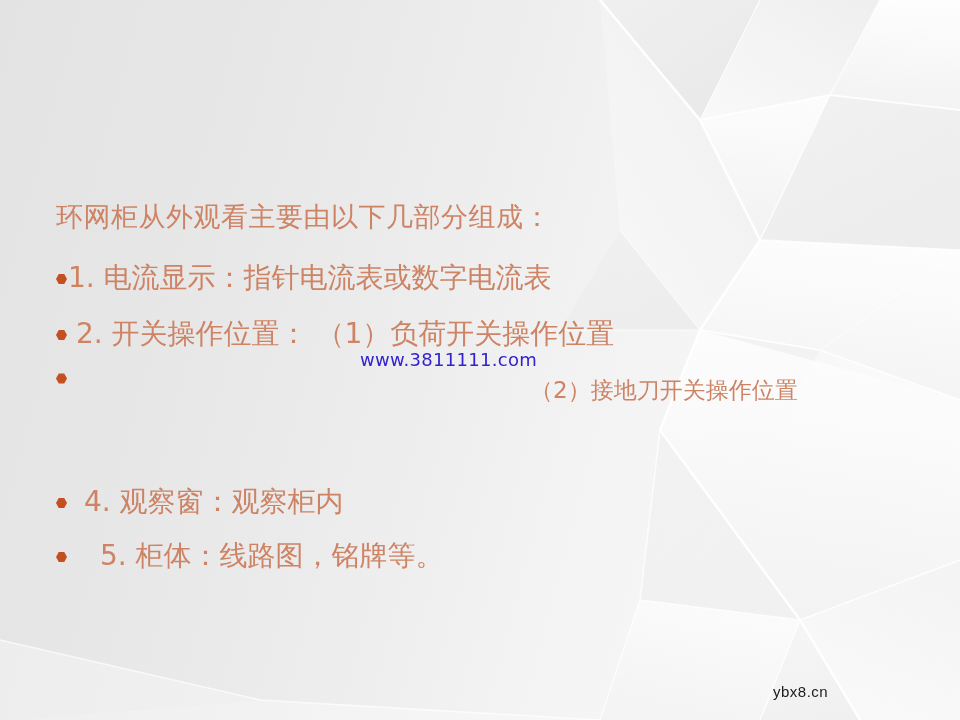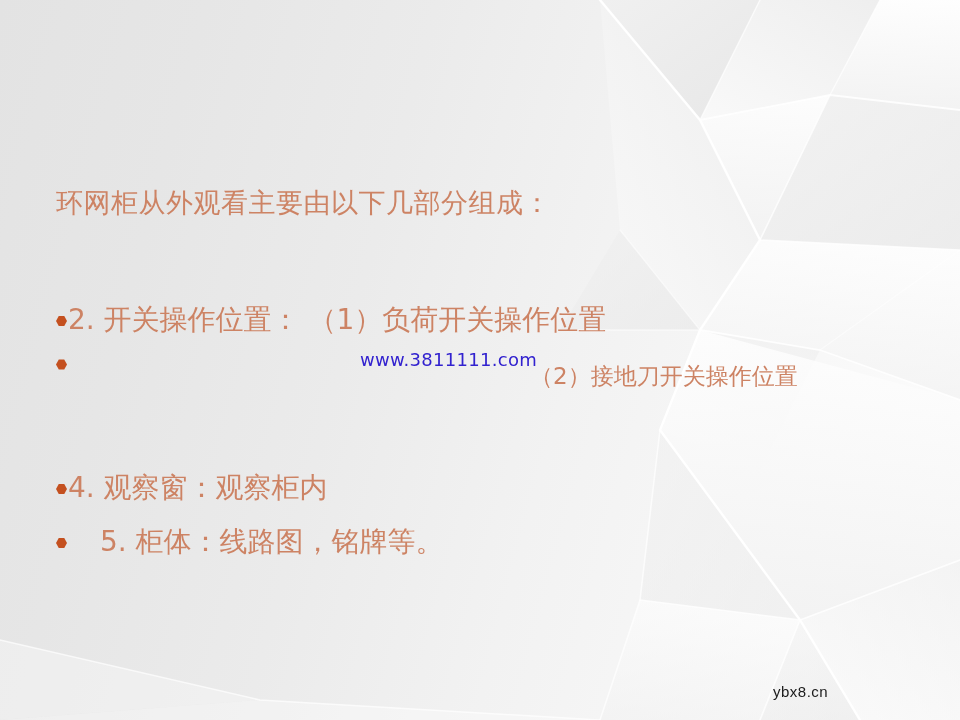--- a/index.html
+++ b/index.html
@@ -36,21 +36,21 @@
     inset: 0;
     width: 960px;
     height: 720px;
     pointer-events: none;
   }
 
   
   .content {
     position: absolute;
     left: 0;
-    top: 0;
+    top: 14px;
     width: 960px;
     height: 556px;
     text-decoration: underline;
   }
 
   .line {
     position: absolute;
     white-space: nowrap;
     color: #cd8364;
     font-family: "DejaVu Sans", "Liberation Sans", sans-serif;
@@ -85,24 +85,24 @@
     top: 1px;
   }
 
   .bullet-text {
     color: #cd8364;
     font-size: 28px;
     line-height: 36px;
   }
 
   .row-1 { top: 246px; }
-  .row-2 { top: 302px; }
+  .row-2 { top: 302px; gap: 8px; }
   .row-3 { top: 358px; }
   .row-4 { top: 414px; }
-  .row-5 { top: 470px; }
+  .row-5 { top: 470px; gap: 16px; }
   .row-6 { top: 524px; gap: 32px; }
 
   
   .cont-frag {
     position: absolute;
     top: 358px;
     left: 530px;
     color: #cd8364;
     font-size: 23px;
     line-height: 36px;
@@ -187,20 +187,24 @@
       <path d="M760,0 L700,120" stroke-width="1.4" opacity="0.7"></path>
       <path d="M880,0 L830,95" stroke-width="1.4" opacity="0.7"></path>
       <path d="M960,250 L820,350" stroke-width="1.2" opacity="0.5"></path>
     </g>
   </svg>
 
   <div class="content">
 
     <div class="line heading">环网柜从外观看主要由以下几部分组成：</div>
 
+    <div class="bullet-row row-1">
+      <span class="bullet-dot"></span>
+      <span class="bullet-text">1. 电流显示：指针电流表或数字电流表</span>
+    </div>
 
     <div class="bullet-row row-2">
       <span class="bullet-dot"></span>
       <span class="bullet-text">2. 开关操作位置：  （1）负荷开关操作位置</span>
     </div>
 
     <div class="bullet-row row-3">
       <span class="bullet-dot"></span>
       <span class="bullet-text"></span>
     </div>

